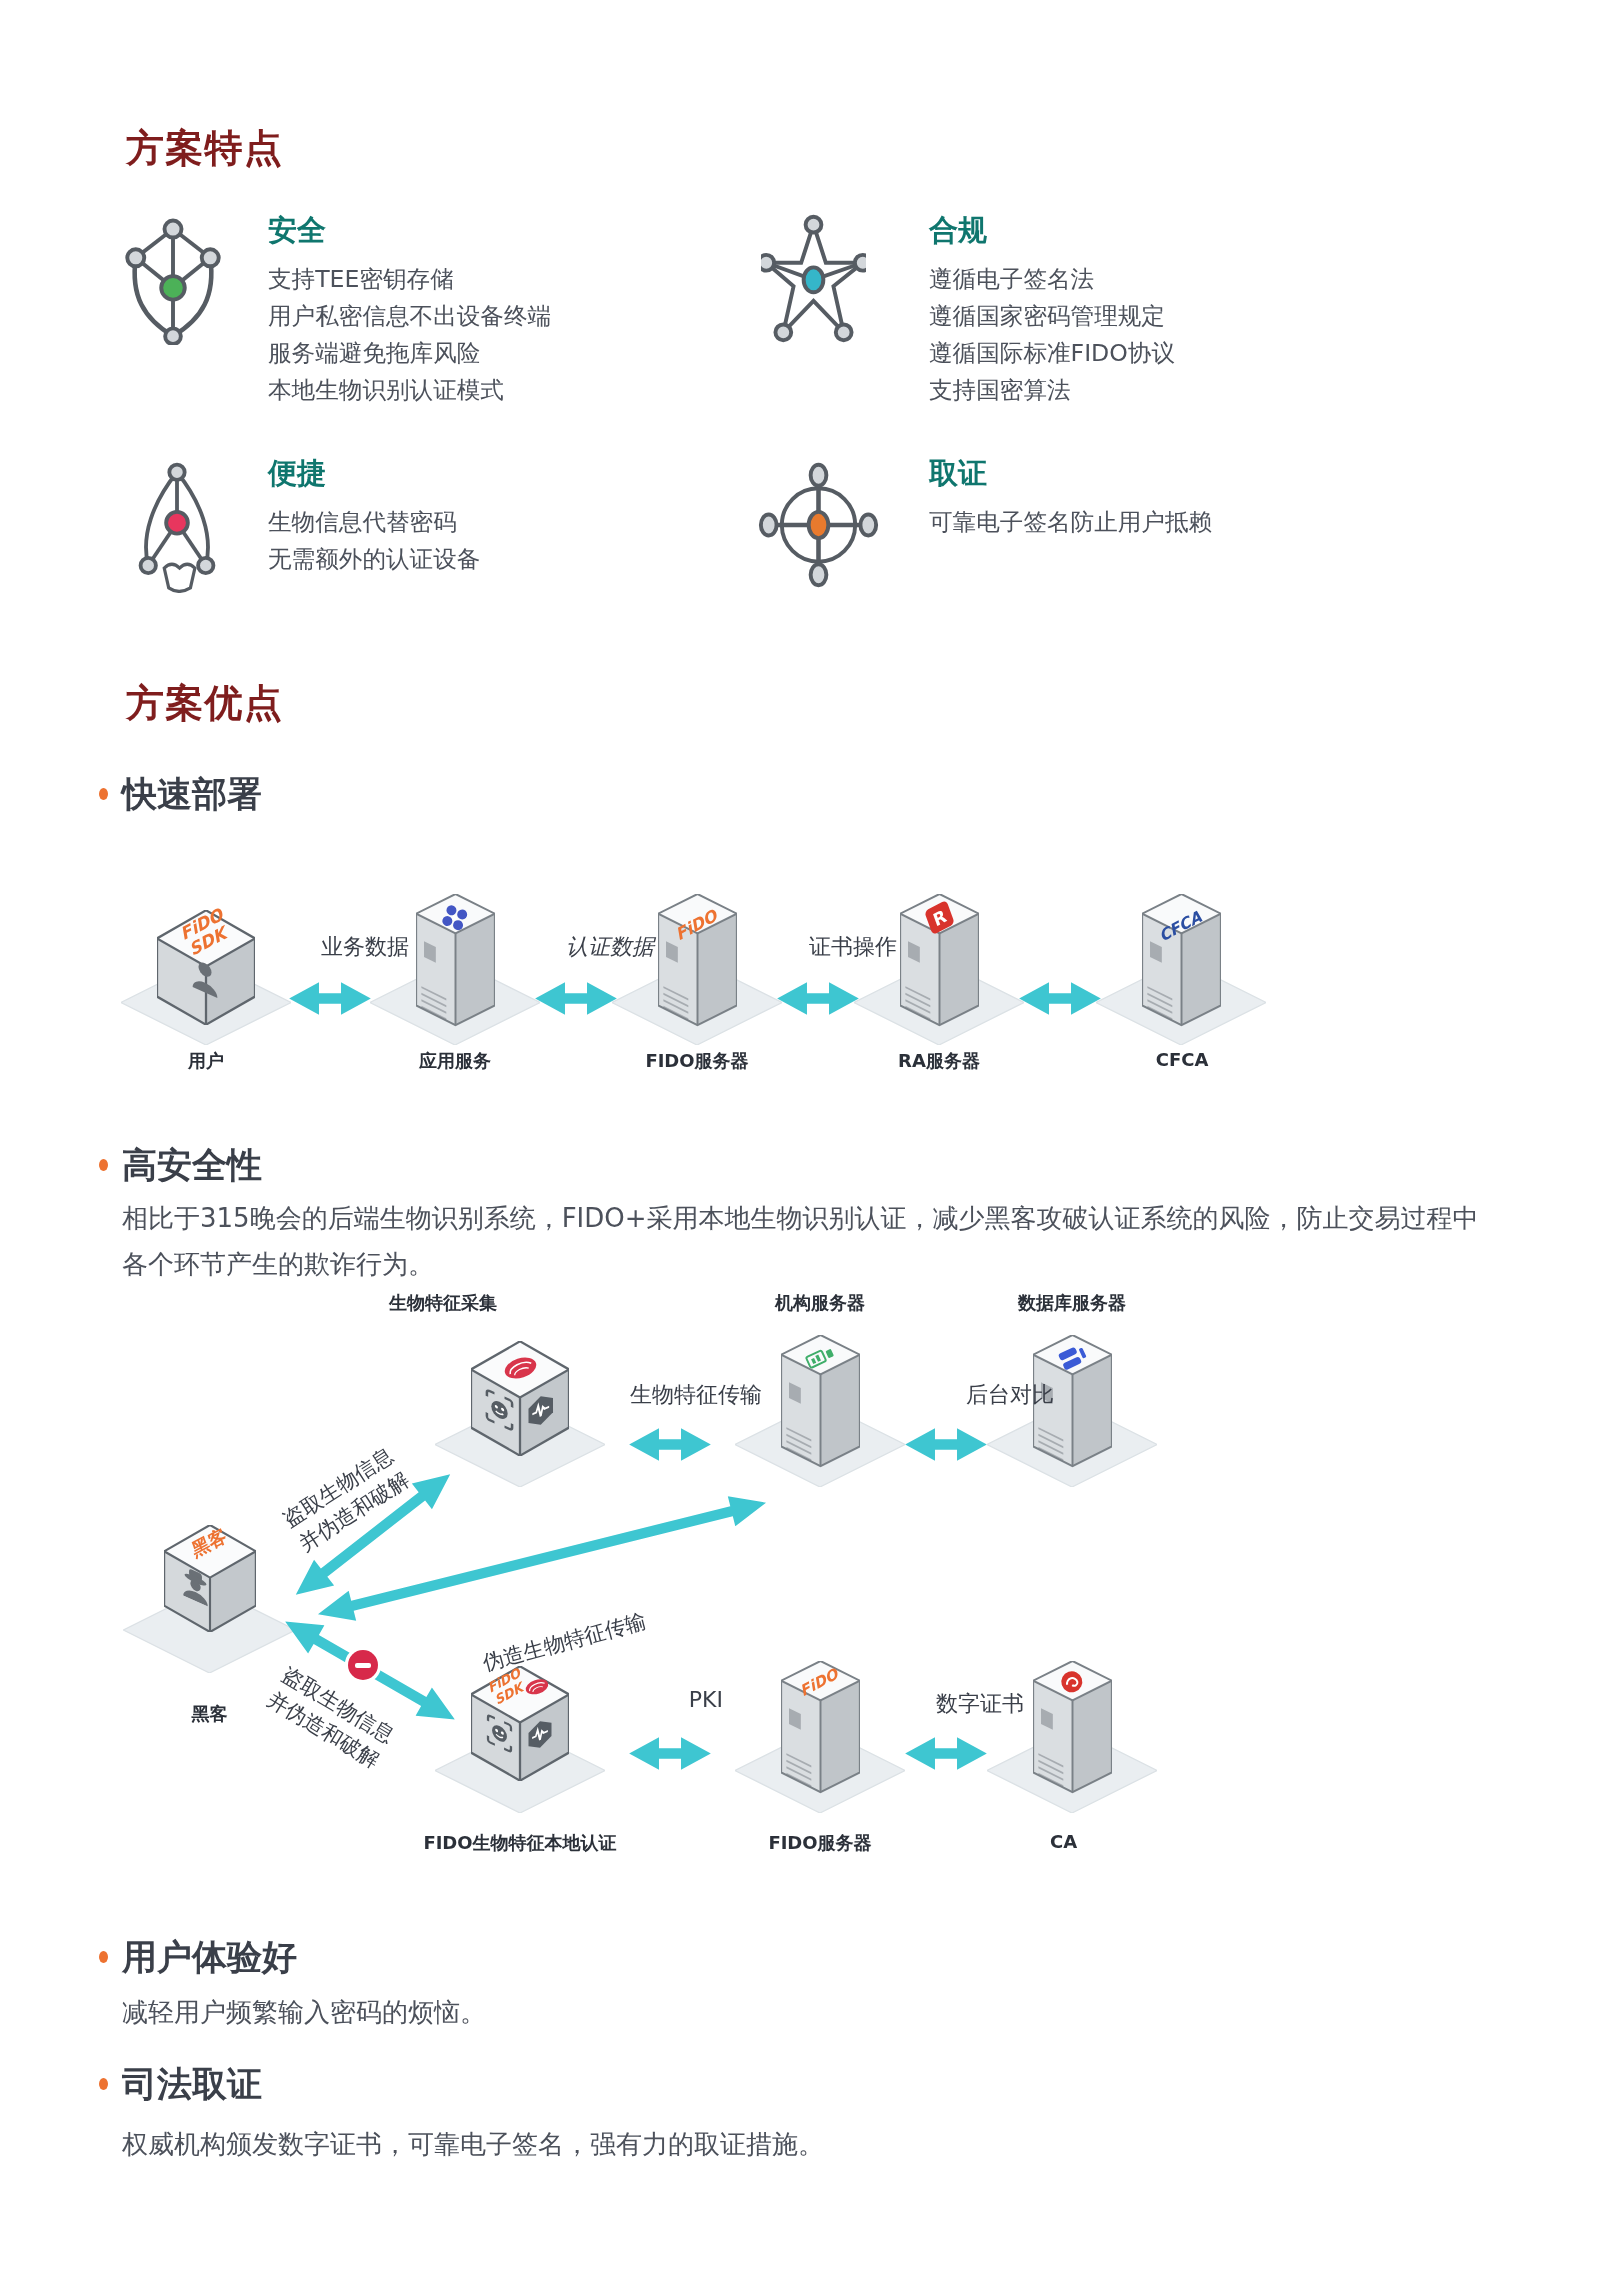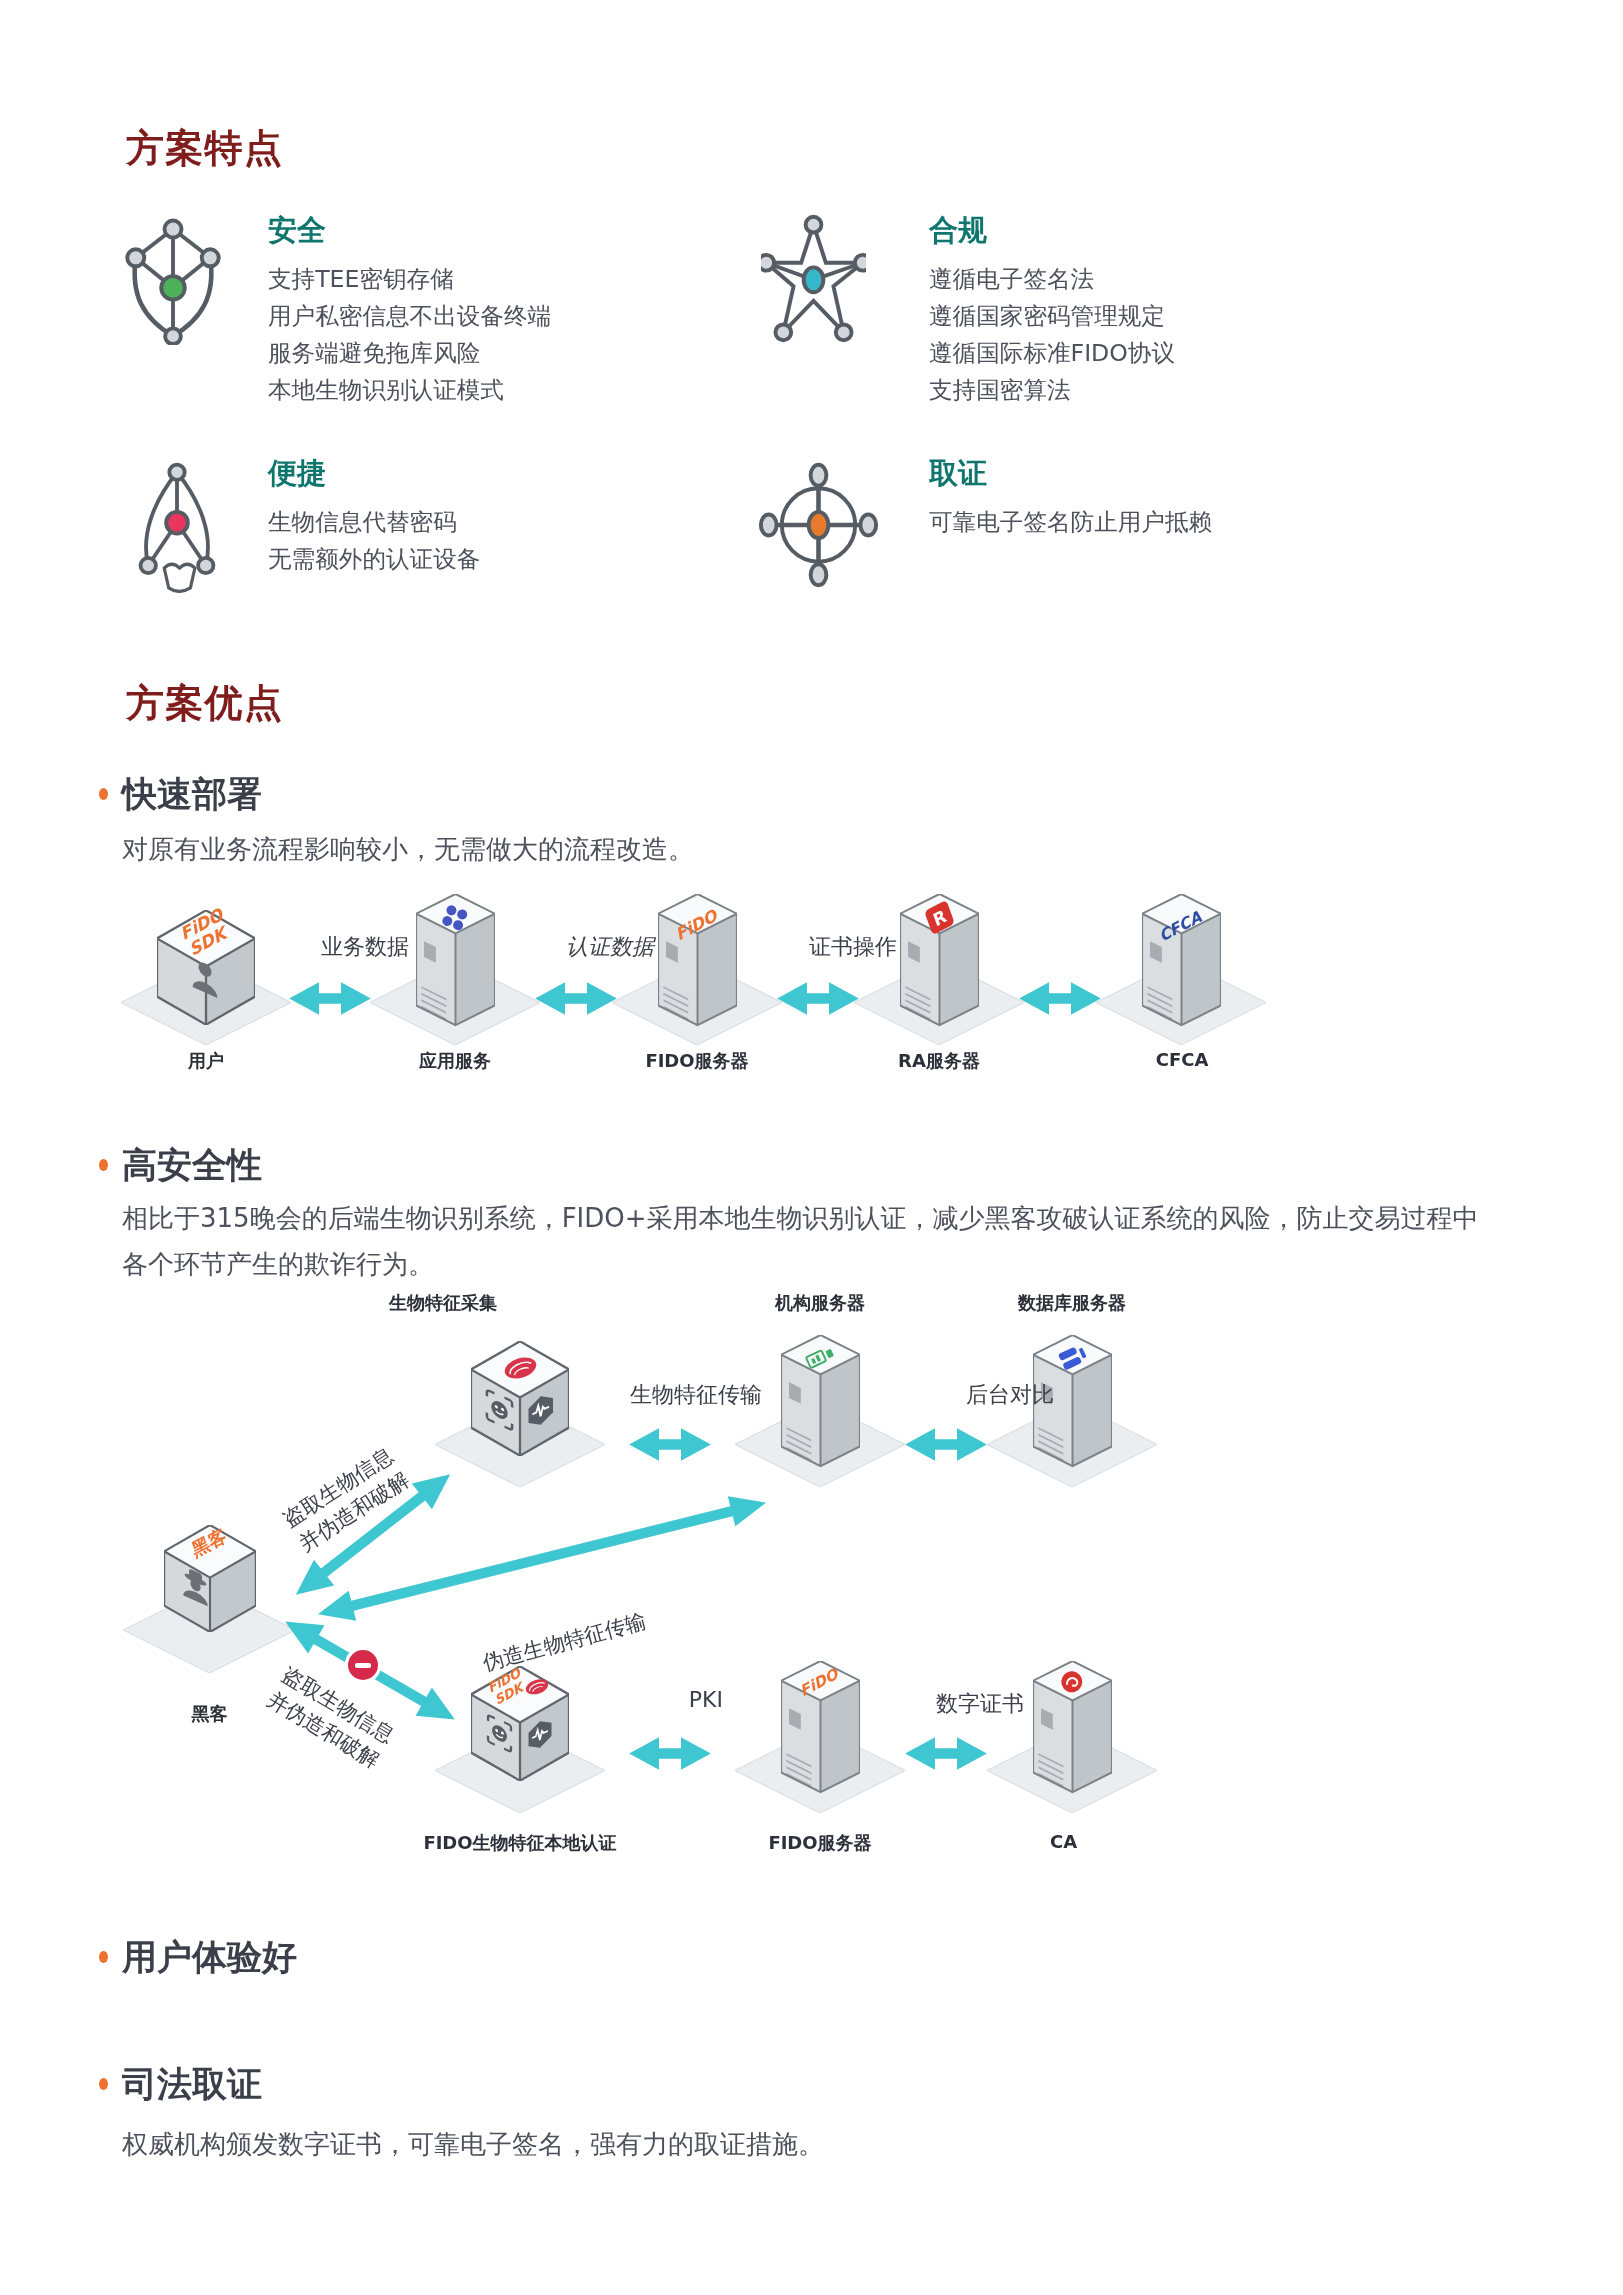--- a/index.html
+++ b/index.html
@@ -159,21 +159,20 @@
   <div class="abs" style="left:929px;top:504px;">
     <div class="feat-line">可靠电子签名防止用户抵赖</div>
   </div>
 
   
   <div class="abs h1" style="left:126px;top:678px;">方案优点</div>
 
   
   <div class="abs adv-dot" style="left:99px;top:788px;"></div>
   <div class="abs adv-title" style="left:122px;top:771px;">快速部署</div>
-  <div class="abs adv-body" style="left:122px;top:826px;width:1414px;">对原有业务流程影响较小，无需做大的流程改造。</div>
 
   
   
   <svg class="abs" style="left:121px;top:960px;" width="170" height="85" viewBox="0 0 260 130">
       <use href="#platform"></use>
     </svg>
   <svg class="abs" style="left:370px;top:960px;" width="170" height="85" viewBox="0 0 260 130">
       <use href="#platform"></use>
     </svg>
   <svg class="abs" style="left:612px;top:960px;" width="170" height="85" viewBox="0 0 260 130">
@@ -418,20 +417,21 @@
   <div class="abs arrow-label" style="left:618px;top:1687px;width:105px;">PKI</div>
   <div class="abs arrow-label" style="left:867px;top:1689px;width:157px;">数字证书</div>
   
   <div class="abs node-label" style="left:376px;top:1831px;width:288px;">FIDO生物特征本地认证</div>
   <div class="abs node-label" style="left:722px;top:1831px;width:196px;">FIDO服务器</div>
   <div class="abs node-label" style="left:998px;top:1831px;width:131px;">CA</div>
 
   
   <div class="abs adv-dot" style="left:99px;top:1951px;"></div>
   <div class="abs adv-title" style="left:122px;top:1934px;">用户体验好</div>
+  <div class="abs adv-body" style="left:122px;top:1989px;width:1414px;">减轻用户频繁输入密码的烦恼。</div>
 
   
   <div class="abs adv-dot" style="left:99px;top:2078px;"></div>
   <div class="abs adv-title" style="left:122px;top:2061px;">司法取证</div>
   <div class="abs adv-body" style="left:122px;top:2121px;width:1414px;">权威机构颁发数字证书，可靠电子签名，强有力的取证措施。</div>
 
 </div>
 
 
 </body></html>

